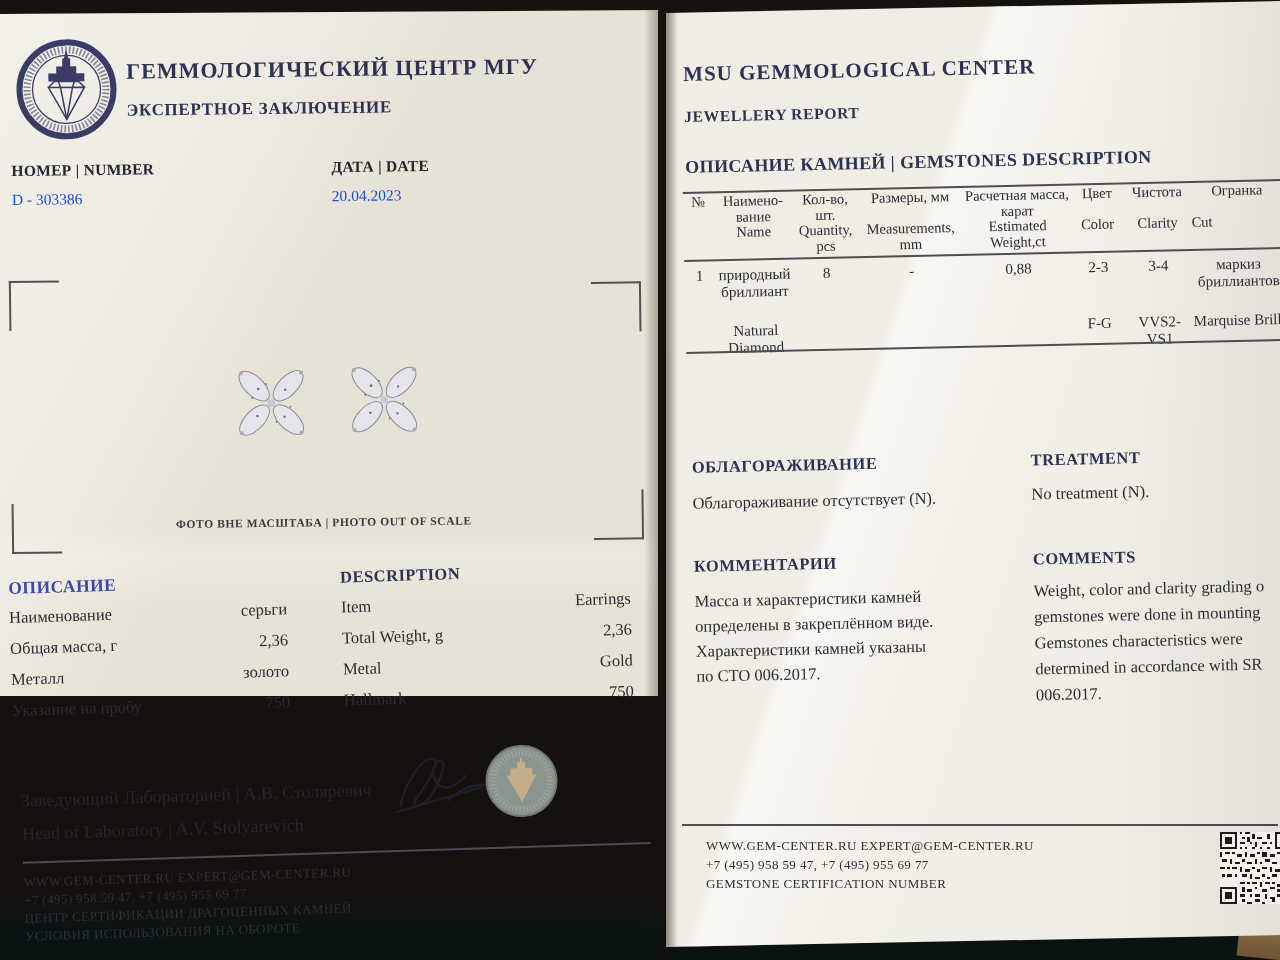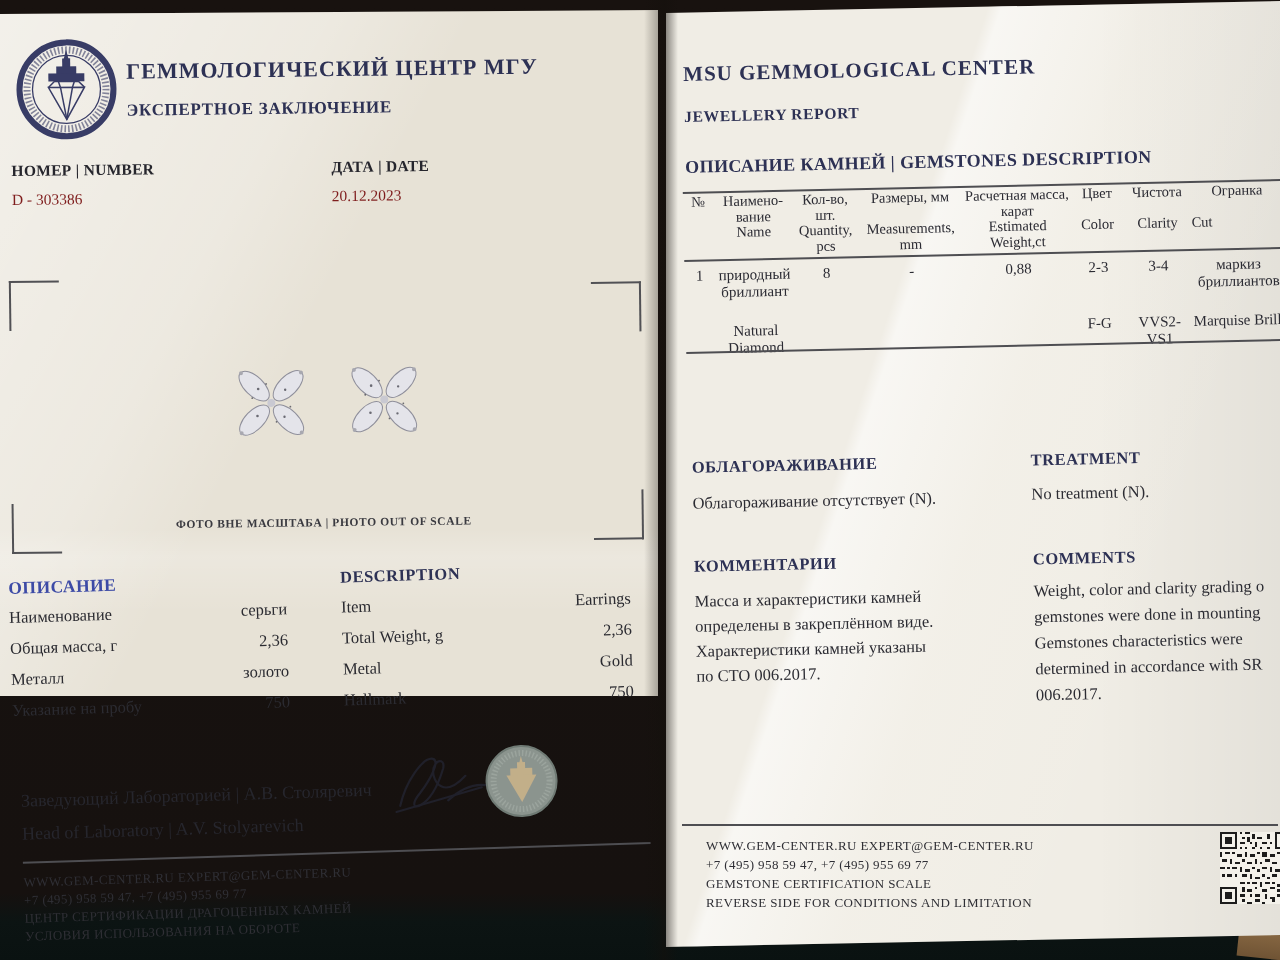--- a/index.html
+++ b/index.html
@@ -24,21 +24,21 @@
     background:linear-gradient(#8a6a44,#6f5334);transform:rotate(6deg);}
   .lp-top{position:absolute;inset:0;transform:rotate(-0.7deg);transform-origin:15px 50px;}
   .lp-bot{position:absolute;inset:0;transform:rotate(-1.8deg);transform-origin:10px 580px;}
   .rp-main{position:absolute;inset:0;transform:rotate(-1.25deg);transform-origin:15px 65px;}
   .rp-foot{position:absolute;inset:0;}
   
   .navy{color:#2d3154;}
   .org-title{font-size:22px;font-weight:bold;letter-spacing:1px;}
   .doc-type{font-size:17px;font-weight:bold;letter-spacing:.7px;}
   .fld-label{font-size:15.5px;font-weight:bold;color:#26262d;letter-spacing:.3px;}
-  .fld-value{font-size:15.5px;color:#7f1d1d;}
+  .fld-value{font-size:15.5px;color:#1d4ed8;}
   .caption{font-size:11.5px;font-weight:bold;letter-spacing:.6px;color:#3a3a40;}
   .crop{position:absolute;width:48px;height:48px;border:0 solid #515155;}
   .crop.tl{border-top-width:2px;border-left-width:2px;}
   .crop.tr{border-top-width:2px;border-right-width:2px;}
   .crop.bl{border-bottom-width:2px;border-left-width:2px;}
   .crop.br{border-bottom-width:2px;border-right-width:2px;}
   .sec-title-blue{font-size:17.5px;font-weight:bold;color:#3d4ba6;letter-spacing:.5px;}
   .sec-title{font-size:16.5px;font-weight:bold;color:#2d3154;letter-spacing:.5px;}
   .d-row{position:absolute;left:0;width:658px;height:26px;font-size:16.5px;color:#2b2b31;}
   .d-lru{position:absolute;left:8px;}
@@ -93,21 +93,21 @@
             <line x1="58" y1="50" x2="52" y2="82"></line>
           </g>
         </svg>
       </div>
       <div class="abs org-title navy" style="left:126px;top:60px;">ГЕММОЛОГИЧЕСКИЙ ЦЕНТР МГУ</div>
       <div class="abs doc-type navy" style="left:126px;top:102px;">ЭКСПЕРТНОЕ ЗАКЛЮЧЕНИЕ</div>
 
       <div class="abs fld-label" style="left:10px;top:162px;">НОМЕР | NUMBER</div>
       <div class="abs fld-value" style="left:10px;top:191px;">D - 303386</div>
       <div class="abs fld-label" style="left:330px;top:162px;">ДАТА | DATE</div>
-      <div class="abs fld-value" style="left:330px;top:191px;">20.12.2023</div>
+      <div class="abs fld-value" style="left:330px;top:191px;">20.04.2023</div>
 
       <div class="crop tl" style="left:6px;top:281px;"></div>
       <div class="crop tr" style="left:588px;top:289px;"></div>
       <div class="crop bl" style="left:6px;top:504px;"></div>
       <div class="crop br" style="left:588px;top:497px;"></div>
 
       <div class="abs" style="left:212px;top:351px;width:230px;height:110px;">
         <svg width="230" height="110" viewBox="0 0 230 110">
           <defs>
             <g id="fl">
@@ -305,22 +305,21 @@
       <div class="abs cmt-line" style="left:356px;top:615px;">gemstones were done in mounting</div>
       <div class="abs cmt-line" style="left:356px;top:641px;">Gemstones characteristics were</div>
       <div class="abs cmt-line" style="left:356px;top:667px;">determined in accordance with SR</div>
       <div class="abs cmt-line" style="left:356px;top:693px;">006.2017.</div>
     </div>
 
     <div class="rp-foot">
       <div class="rule" style="left:16px;top:824px;width:596px;"></div>
       <div class="abs fline" style="left:40px;top:838px;">WWW.GEM-CENTER.RU EXPERT@GEM-CENTER.RU</div>
       <div class="abs fline" style="left:40px;top:857px;">+7 (495) 958 59 47, +7 (495) 955 69 77</div>
-      <div class="abs fline" style="left:40px;top:876px;">GEMSTONE CERTIFICATION SCALE</div>
-      <div class="abs fline" style="left:40px;top:895px;">REVERSE SIDE FOR CONDITIONS AND LIMITATION</div>
+      <div class="abs fline" style="left:40px;top:876px;">GEMSTONE CERTIFICATION NUMBER</div>
 
       <div class="abs" style="left:554px;top:832px;width:72px;height:72px;">
         <svg width="72" height="72" viewBox="0 0 29 29" shape-rendering="crispEdges">
           <rect x="0" y="0" width="29" height="29" fill="#f3f1ea"></rect>
           <g fill="#1c1c1c">
             <rect x="0" y="0" width="7" height="7"></rect>
               <rect x="22" y="0" width="7" height="7"></rect>
               <rect x="0" y="22" width="7" height="7"></rect>
           </g>
           <g fill="#f3f1ea">

